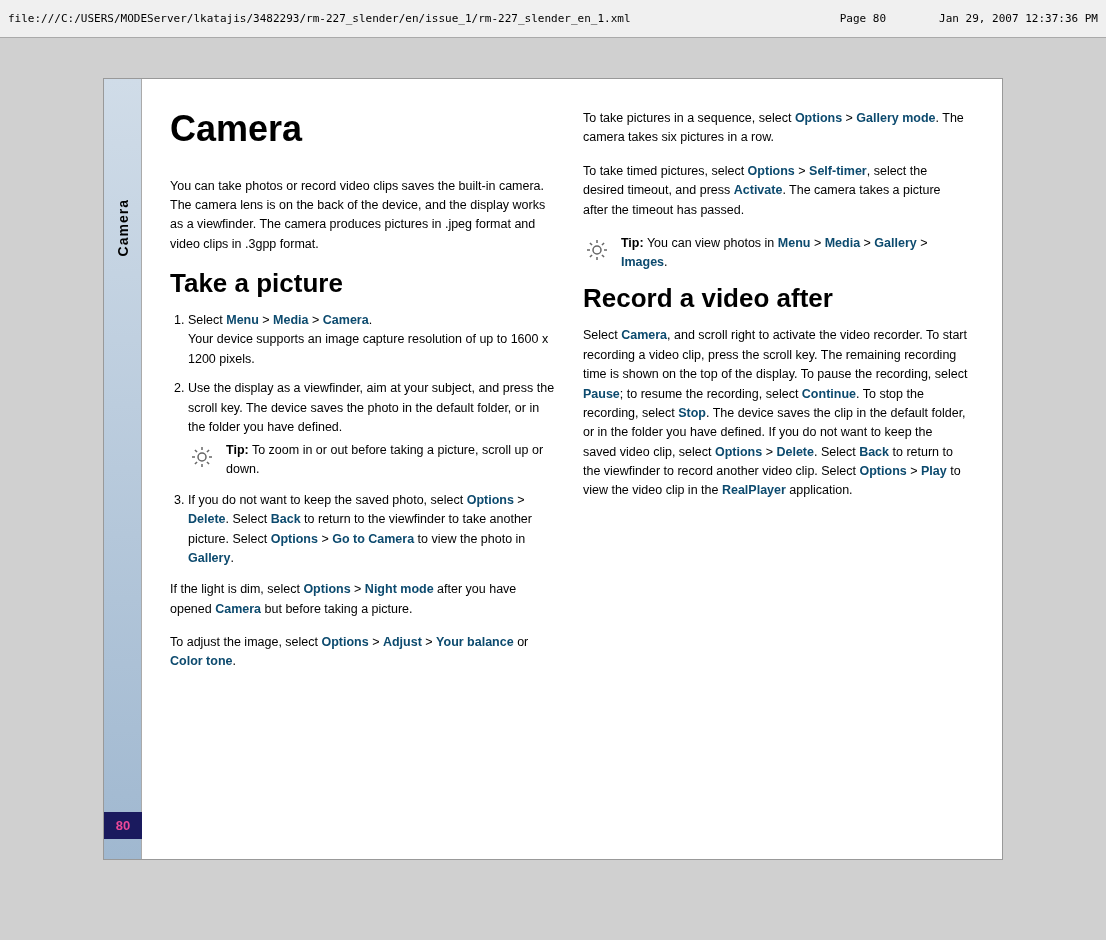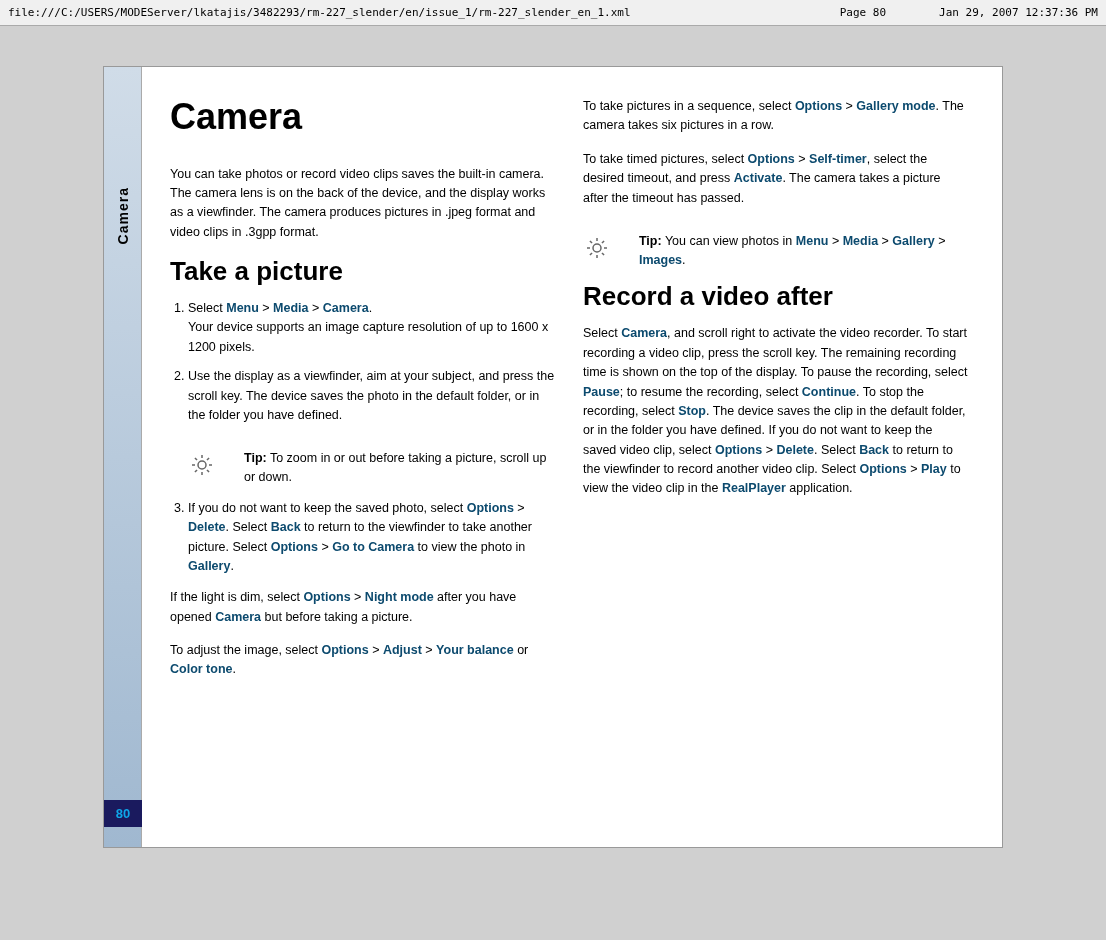--- a/index.html
+++ b/index.html
@@ -12,21 +12,21 @@
       min-height: 940px;
       display: flex;
       flex-direction: column;
       align-items: center;
     }
 
     .title-bar {
       width: 100%;
       background: #f0f0f0;
       border-bottom: 1px solid #aaa;
-      padding: 6px 8px;
+      padding: 12px 8px;
       font-size: 11px;
       color: #000;
       display: flex;
       justify-content: space-between;
       font-family: monospace;
       text-align: center;
     }
 
     .page-wrapper {
       margin-top: 40px;
@@ -75,21 +75,21 @@
       transform: rotate(180deg);
       letter-spacing: 1px;
     }
 
     .page-number-box {
       position: absolute;
       bottom: 20px;
       left: 0;
       width: 38px;
       background: #1a1a5e;
-      color: #0ea5e9;
+      color: #ec4899;
       font-size: 13px;
       font-weight: bold;
       text-align: center;
       padding: 6px 0;
     }
 
     .content-area {
       flex: 1;
       padding: 30px 30px 30px 28px;
       display: flex;
@@ -147,22 +147,22 @@
       font-size: 12.5px;
       color: #000;
       line-height: 1.55;
       margin-bottom: 10px;
     }
 
     .tip-box {
       display: flex;
       flex-direction: row;
       align-items: flex-start;
-      gap: 28px;
-      margin: 24px 0 12px 0;
+      gap: 10px;
+      margin: 4px 0 12px 0;
     }
 
     .tip-icon {
       width: 28px;
       height: 28px;
       flex-shrink: 0;
       display: flex;
       align-items: center;
       justify-content: center;
       font-size: 18px;

